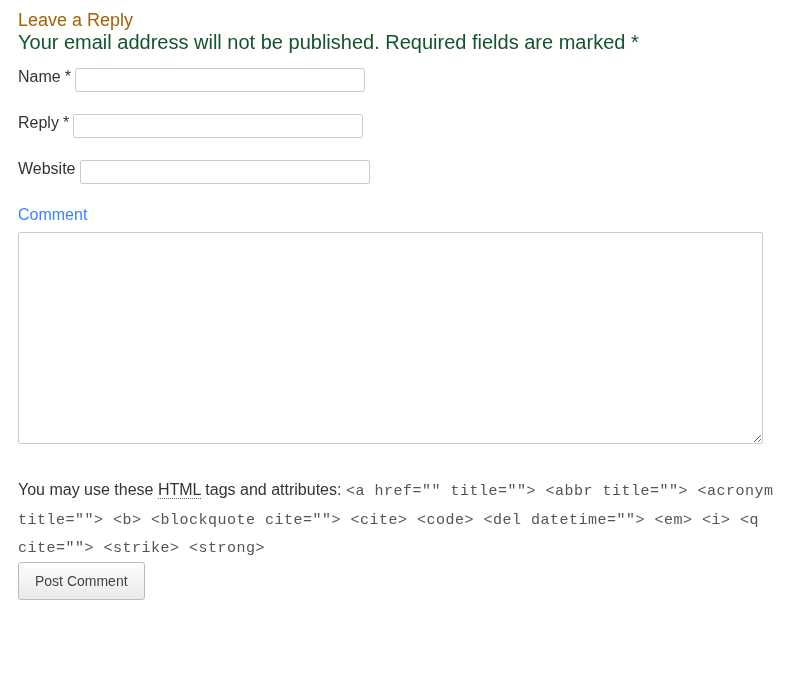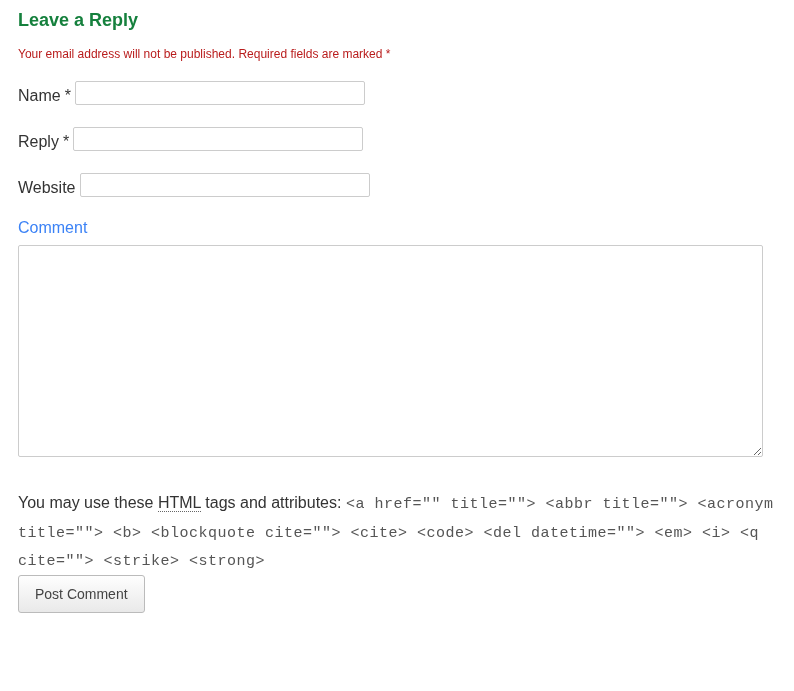--- a/index.html
+++ b/index.html
@@ -9,32 +9,32 @@
     }
     body {
       font-family: "Helvetica Neue", Helvetica, Arial, sans-serif;
       font-size: 16px;
       color: #333;
       padding: 10px 18px;
       width: 794px;
     }
     .heading {
       font-size: 18px;
-      font-weight: 700;
-      color: #15803d;
-      margin-bottom: 16px;
+      font-weight: 400;
+      color: #a16207;
+      margin-bottom: 0;
     }
     .note {
-      font-size: 12px;
-      color: #b91c1c;
-      margin-bottom: 20px;
+      font-size: 20px;
+      color: #14532d;
+      margin-bottom: 14px;
     }
     .field-row {
       display: flex;
-      align-items: flex-end;
+      align-items: flex-start;
       margin-bottom: 22px;
     }
     .field-label {
       font-size: 16px;
       color: #333;
       margin-right: 4px;
     }
     .required-mark {
       margin-right: 4px;
     }

